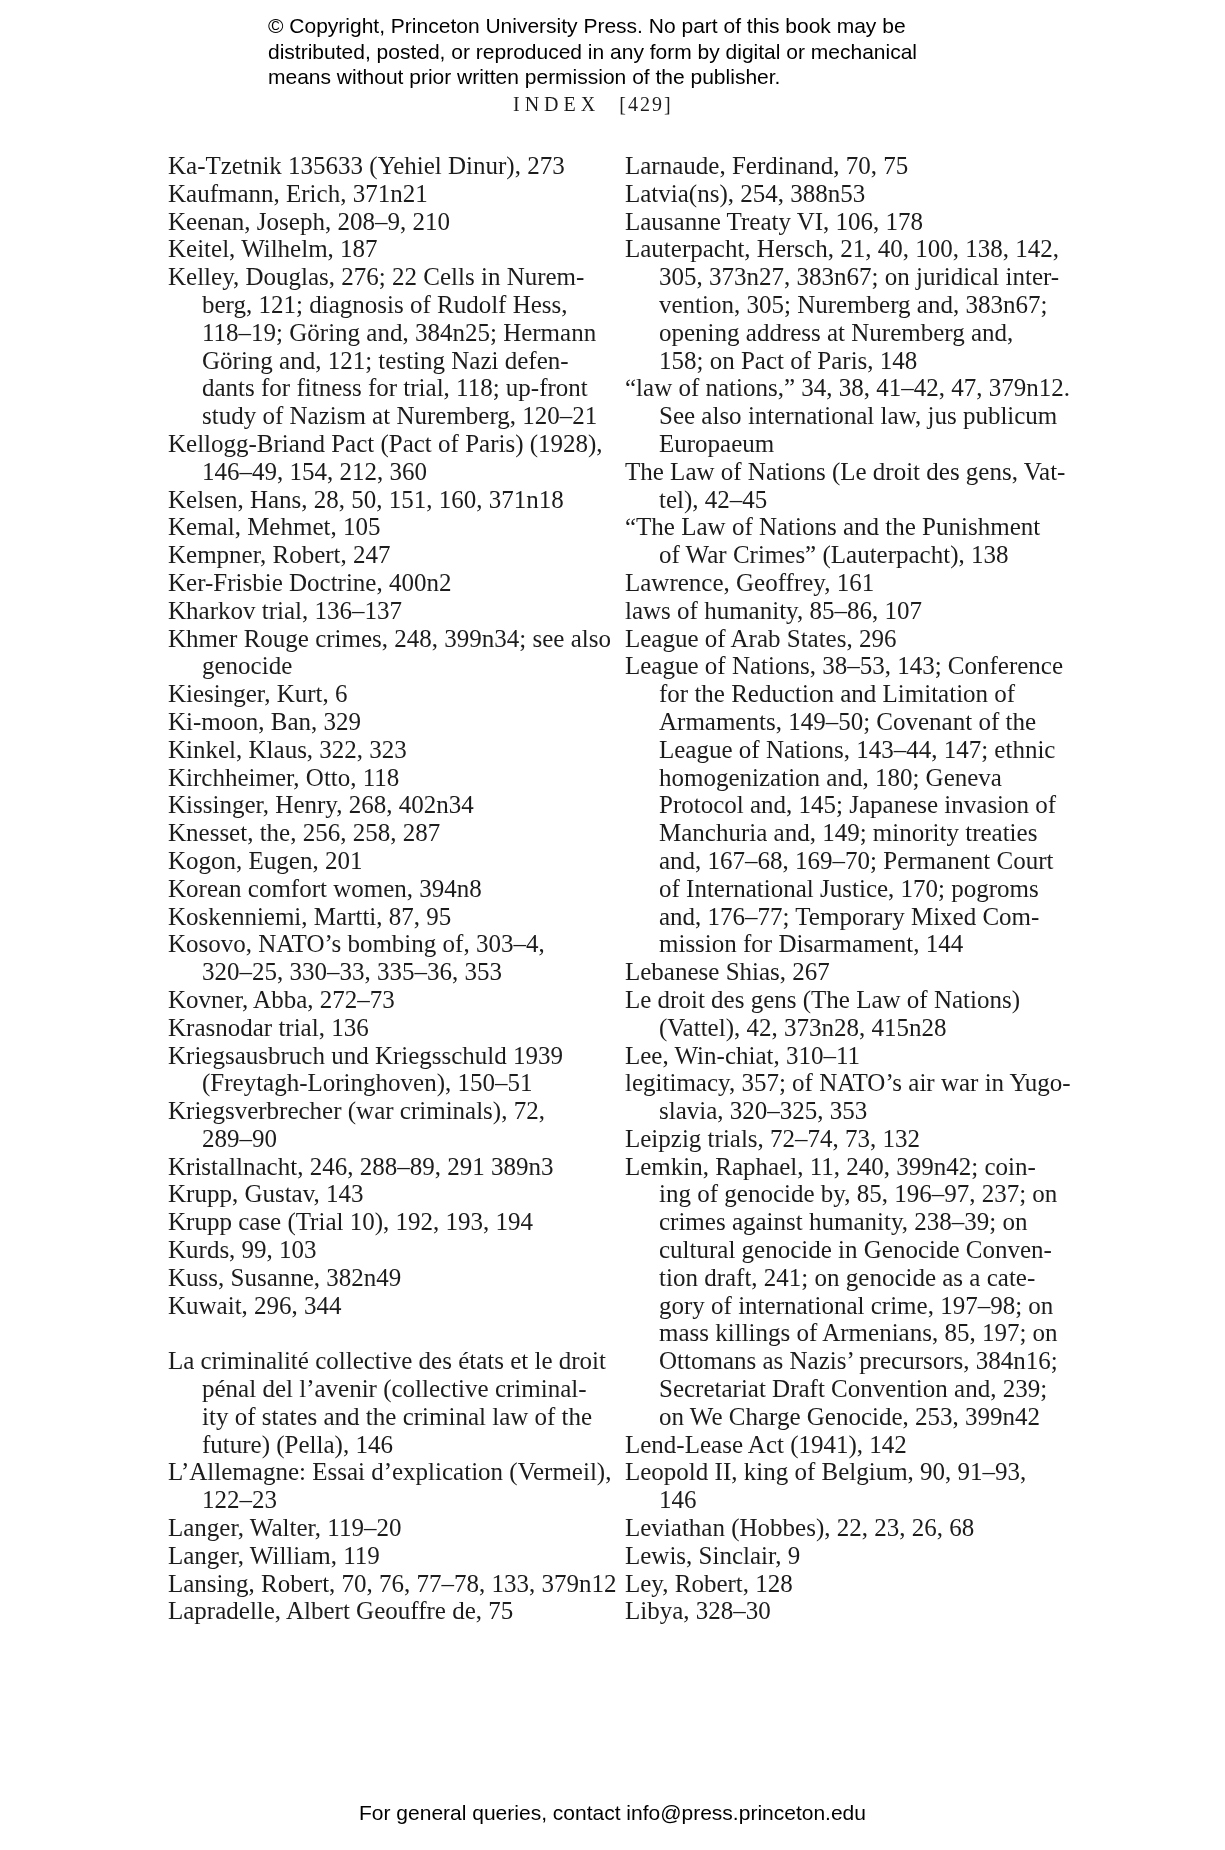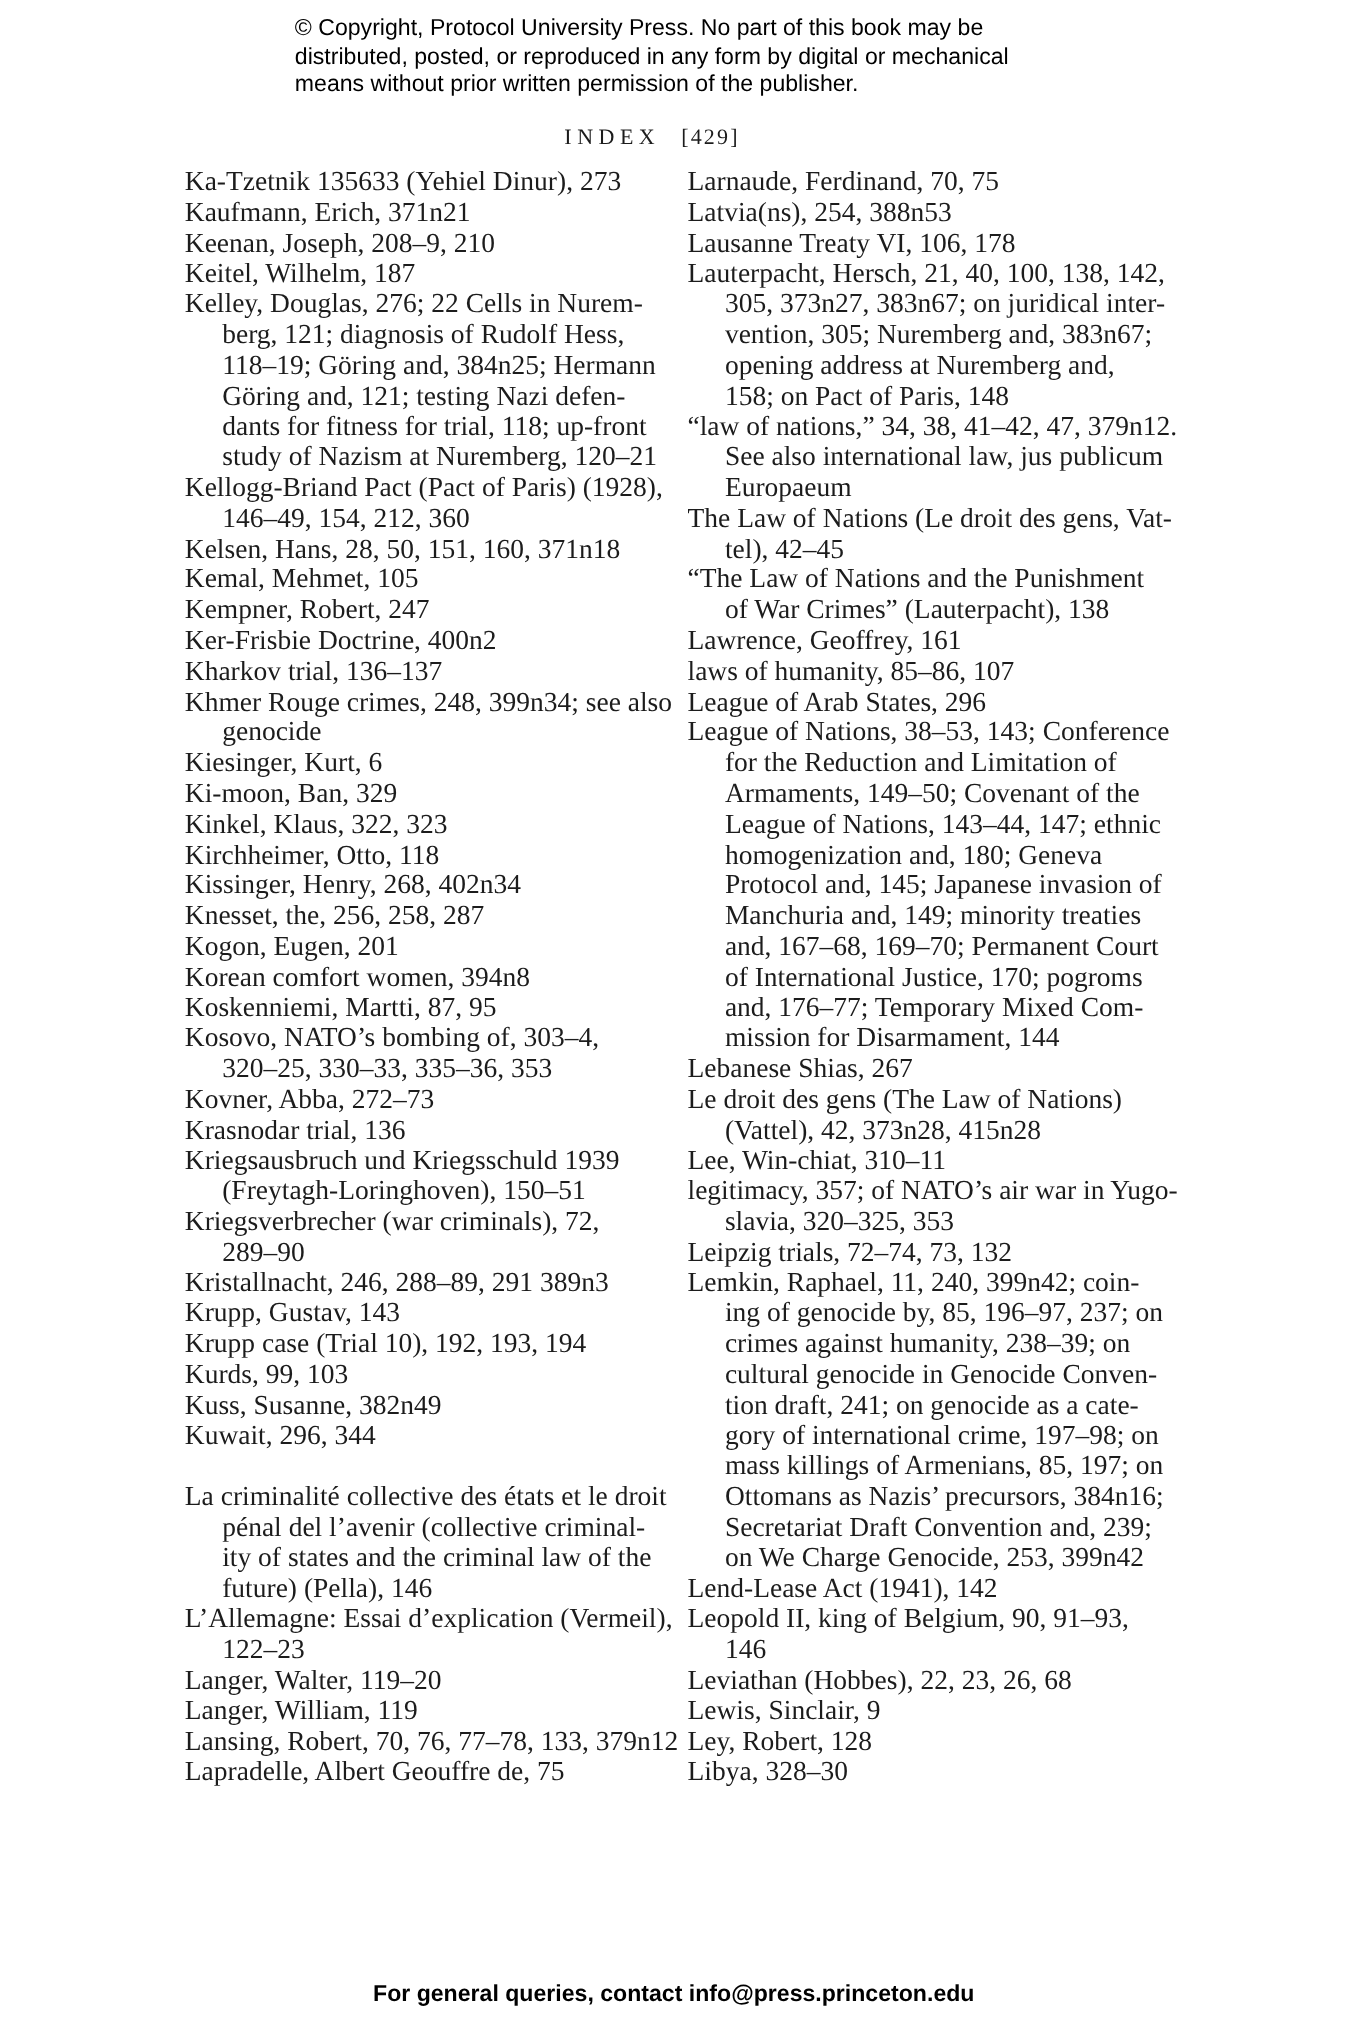--- a/index.html
+++ b/index.html
@@ -24,21 +24,21 @@
   .page-header {
     position: absolute;
     left: 513px;
     top: 93px;
     display: flex;
     align-items: baseline;
     gap: 19px;
     font-size: 20px;
     color: #1c1c1c;
   }
-  .index-label { letter-spacing: 5px; margin-top: 21px; }
+  .index-label { letter-spacing: 5px; }
   .page-number { letter-spacing: 2px; }
   .index-column {
     position: absolute;
     top: 152px;
     font-size: 25px;
   }
   .index-column.left  { left: 168px; width: 457px; }
   .index-column.right { left: 625px; width: 600px; }
   .index-line {
     line-height: 27.79px;
@@ -49,30 +49,29 @@
   .italic { }
   .page-footer {
     position: absolute;
     left: 0;
     top: 1801px;
     width: 1225px;
     text-align: center;
     font-family: "Liberation Sans", sans-serif;
     font-size: 21px;
     color: #000000;
-    font-weight: bold;
   }
 </style>
 </head>
 <body>
 
 <div class="page">
 
   <div class="copyright-block">
-    <div>© Copyright, Protocol University Press. No part of this book may be</div>
+    <div>© Copyright, Princeton University Press. No part of this book may be</div>
     <div>distributed, posted, or reproduced in any form by digital or mechanical</div>
     <div>means without prior written permission of the publisher.</div>
   </div>
 
   <div class="page-header">
     <span class="index-label">INDEX</span>
     <span class="page-number">[429]</span>
   </div>
 
   <div class="index-column left" id="left-column">

